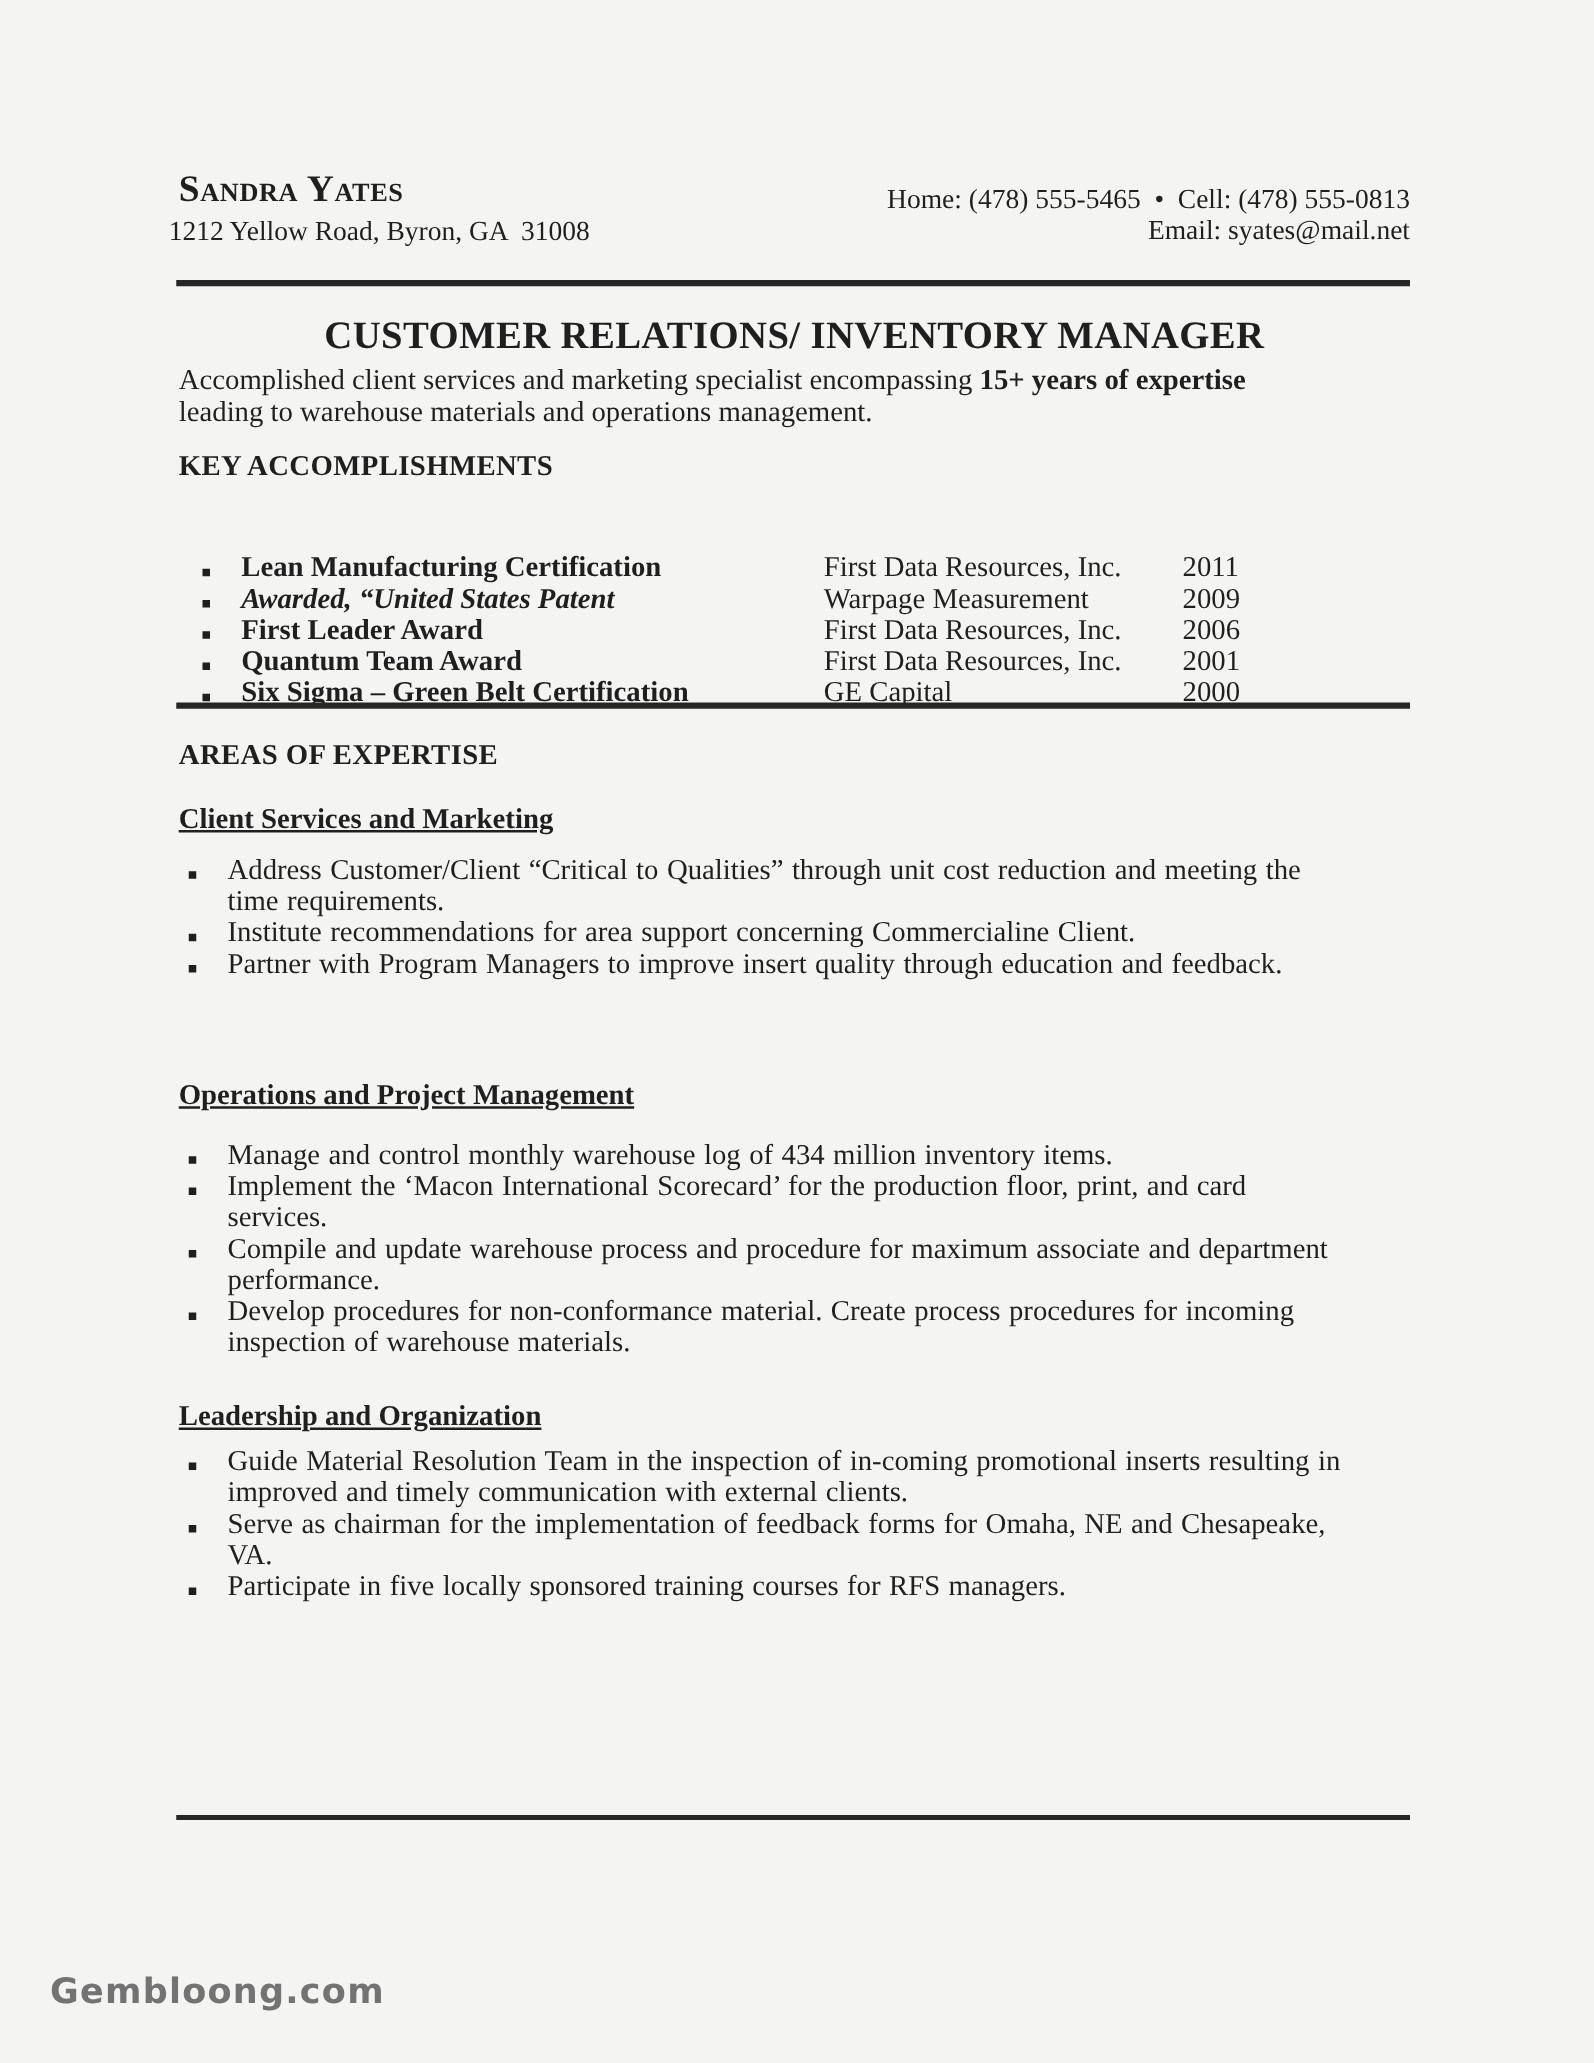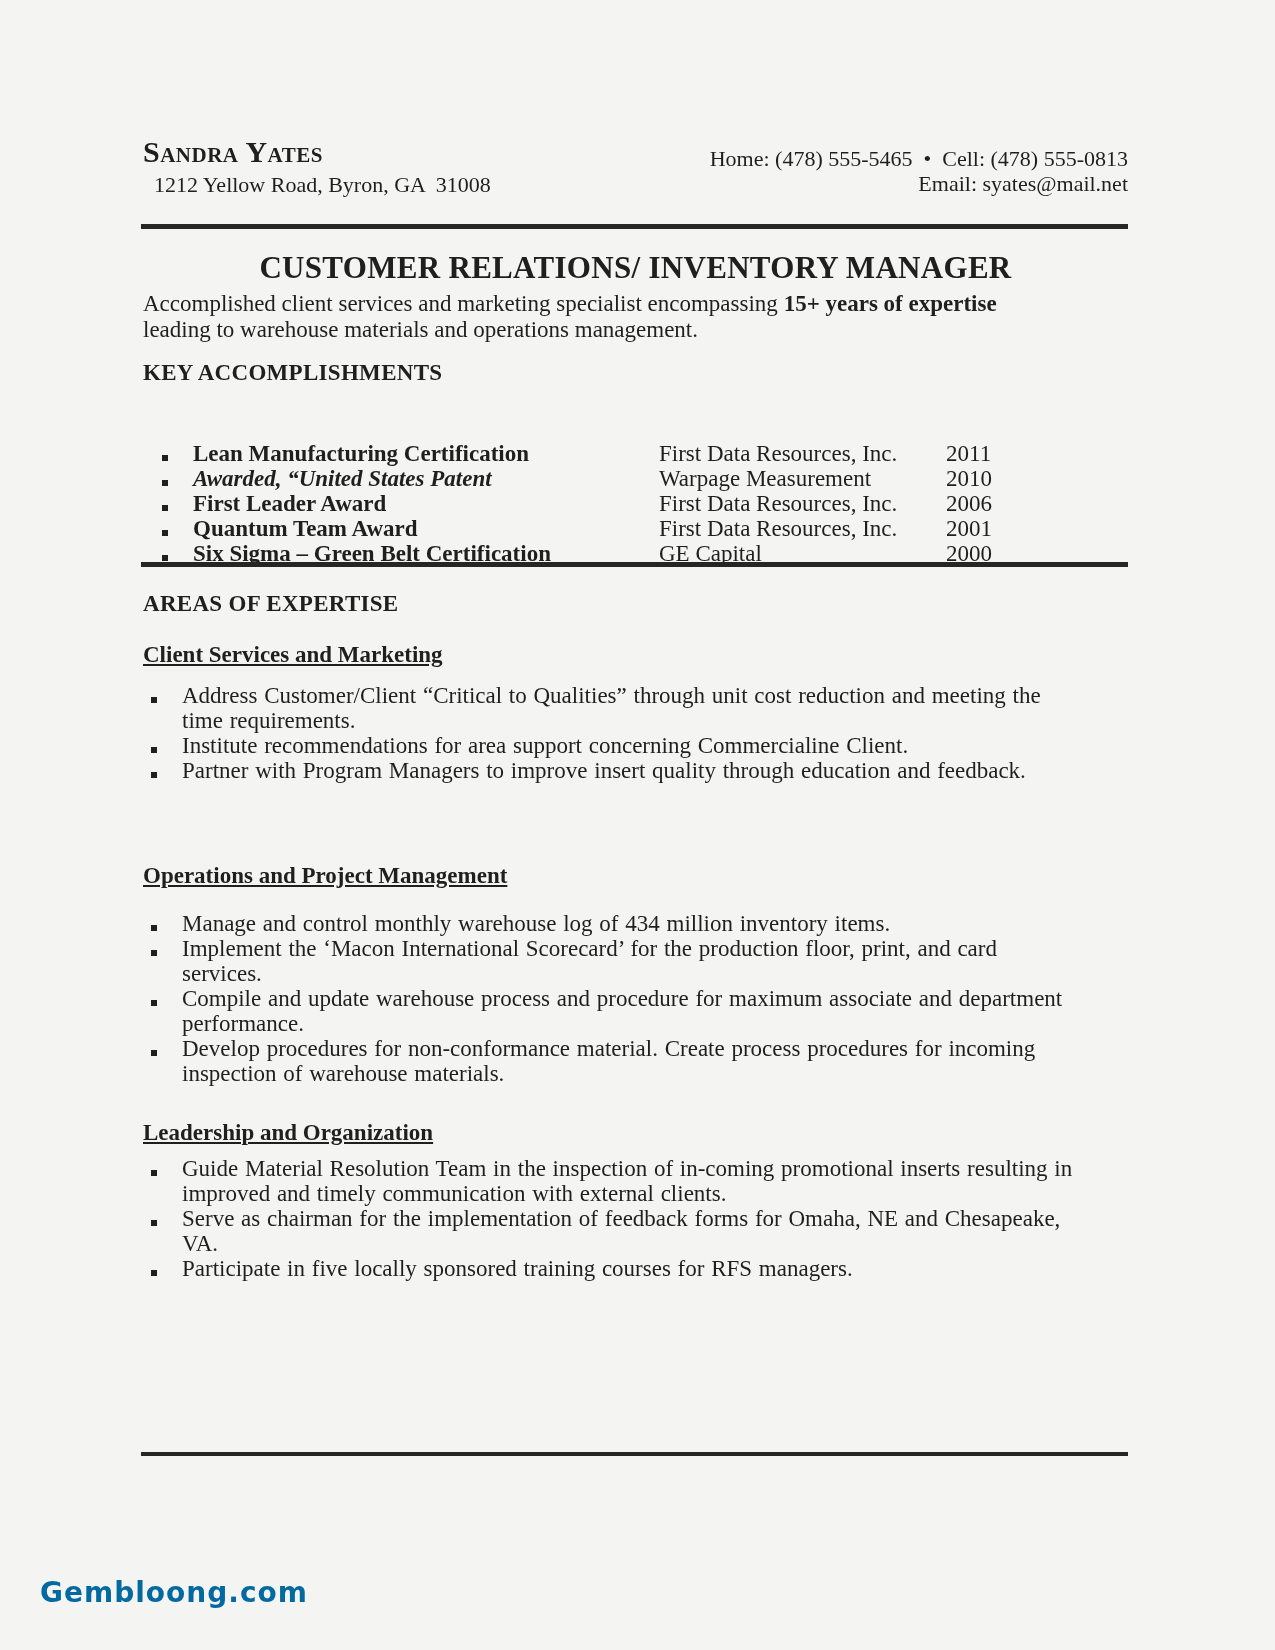--- a/index.html
+++ b/index.html
@@ -17,21 +17,21 @@
   .pre { white-space: pre-wrap; }
 
   
   .name {
     top: 134px; left: 143px;
     font-size: 30px; font-weight: bold;
     font-variant: small-caps; letter-spacing: 0.5px;
     line-height: 36px;
   }
   .address {
-    top: 172px; left: 154px;
+    top: 172px; left: 135px;
     font-size: 22px; line-height: 25px;
   }
   .contact {
     top: 146px; right: 147px;
     font-size: 22px; line-height: 25px;
     text-align: right;
   }
 
   .rule { left: 141px; width: 987px; background: #262626; }
   .rule1 { top: 224px; height: 5px; }
@@ -132,21 +132,21 @@
     <div class="acc-row">
       <span><span class="sq"></span></span>
       <span class="acc-award">Lean Manufacturing Certification</span>
       <span>First Data Resources, Inc.</span>
       <span>2011</span>
     </div>
     <div class="acc-row">
       <span><span class="sq"></span></span>
       <span class="acc-award italic">Awarded, “United States Patent</span>
       <span>Warpage Measurement</span>
-      <span>2010</span>
+      <span>2009</span>
     </div>
     <div class="acc-row">
       <span><span class="sq"></span></span>
       <span class="acc-award">First Leader Award</span>
       <span>First Data Resources, Inc.</span>
       <span>2006</span>
     </div>
     <div class="acc-row">
       <span><span class="sq"></span></span>
       <span class="acc-award">Quantum Team Award</span>
@@ -212,15 +212,15 @@
       <span>Serve as chairman for the implementation of feedback forms for Omaha, NE and Chesapeake, VA.</span>
     </li>
     <li>
       <span><span class="sq"></span></span>
       <span>Participate in five locally sponsored training courses for RFS managers.</span>
     </li>
   </ul>
 
   <div class="abs rule rule3"></div>
 
-  <div class="abs watermark" style="color: #0369a1;">Gembloong.com</div>
+  <div class="abs watermark" style="color: #737373;">Gembloong.com</div>
 
 </div>
 
 </body></html>

